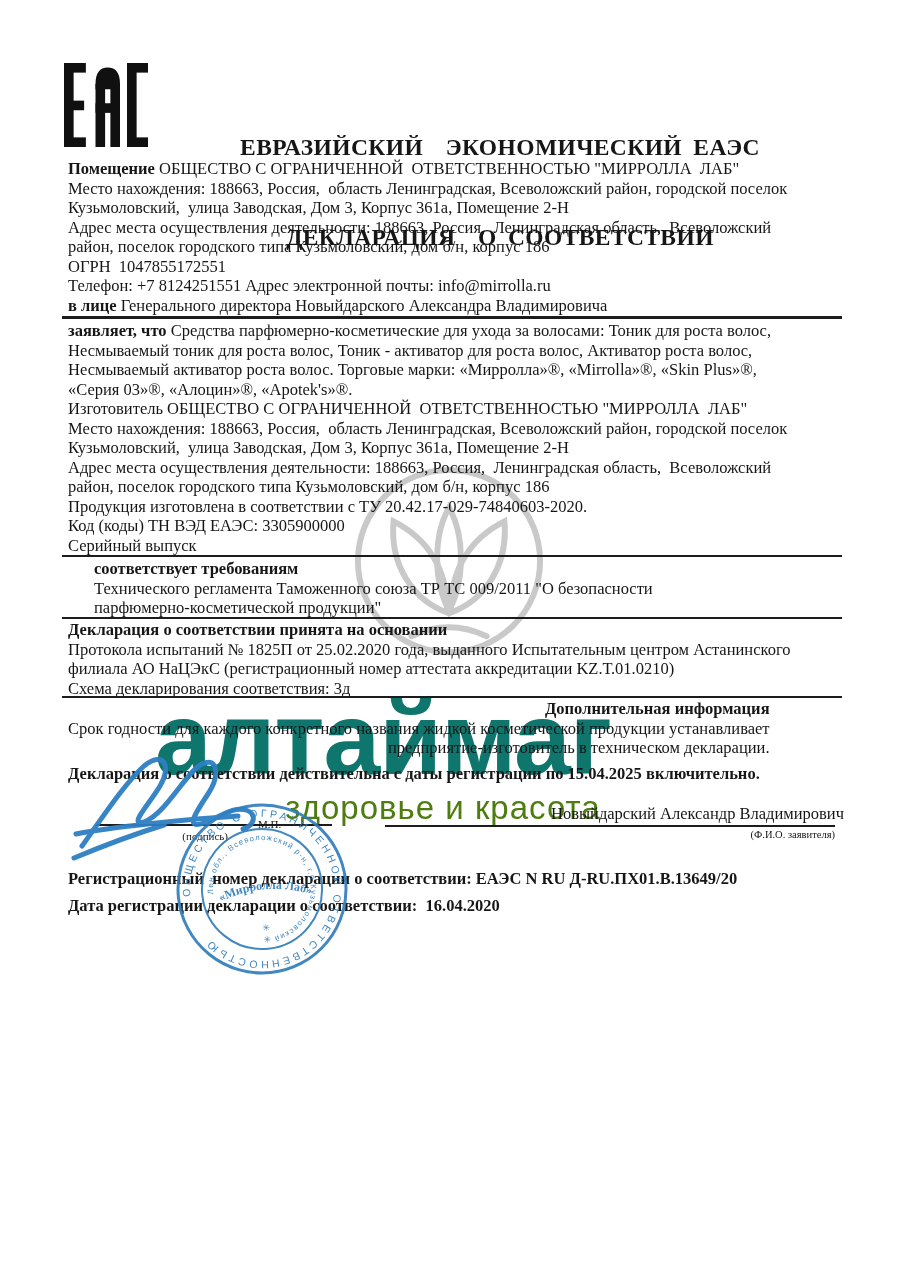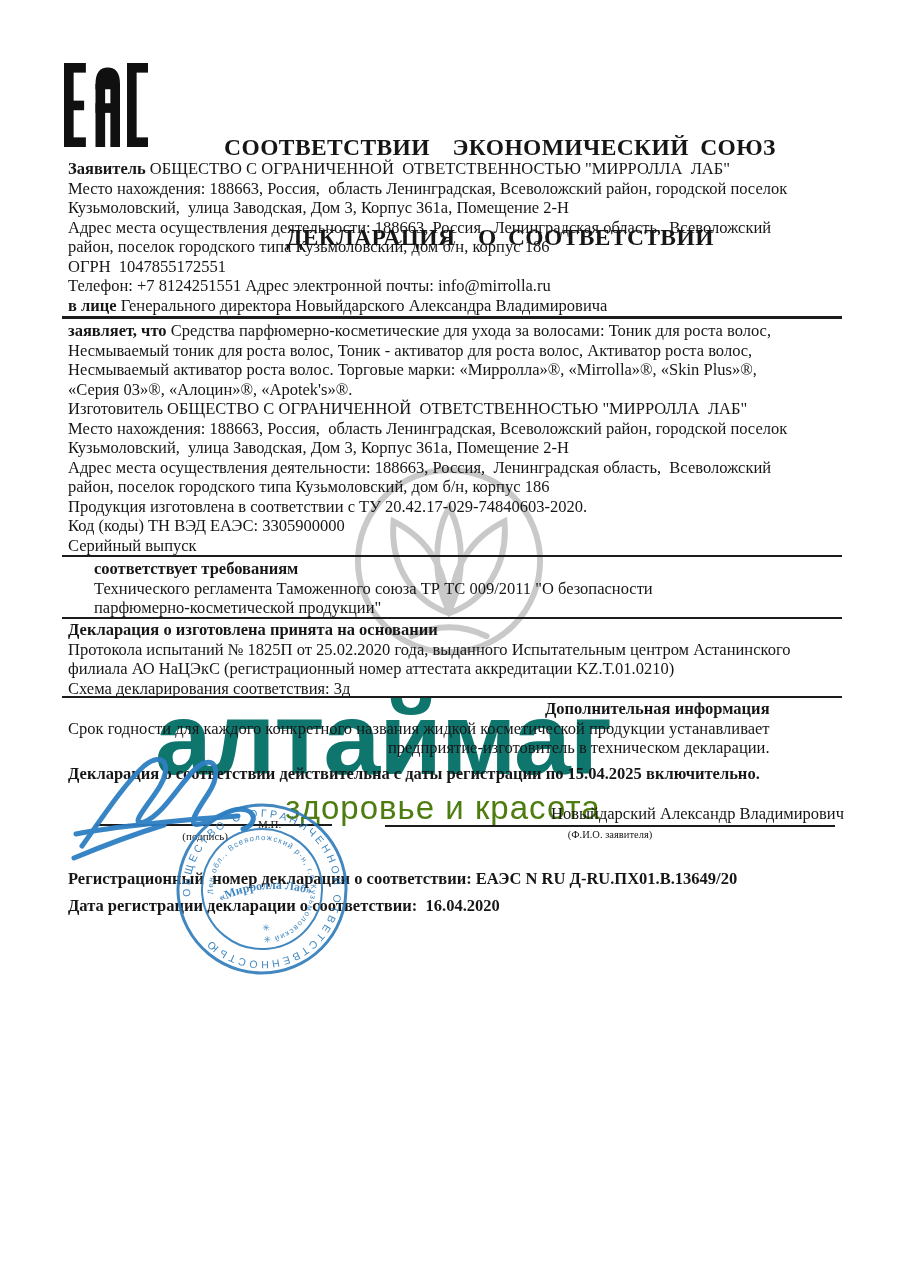--- a/index.html
+++ b/index.html
@@ -33,21 +33,21 @@
   .wm-tagline{position:absolute;left:143px;top:789px;width:600px;text-align:center;z-index:0;
             font-family:"Liberation Sans", sans-serif;font-size:33px;color:#4d7c0f;letter-spacing:1px;}
   .content{position:relative;z-index:2;}
   
   .sig-line-left{position:absolute;left:96px;top:824px;width:236px;height:2px;background:#1c1c1c;z-index:2;}
   .sig-label{position:absolute;left:108px;top:830px;width:120px;text-align:right;
              font-size:11px;z-index:2;}
   .mp-label{position:absolute;left:258px;top:818px;font-size:11px;z-index:2;}
   .fio-name{position:absolute;left:394px;top:804px;width:450px;text-align:right;font-size:16.5px;z-index:2;}
   .sig-line-right{position:absolute;left:385px;top:825px;width:450px;height:2px;background:#1c1c1c;z-index:2;}
-  .fio-label{position:absolute;left:385px;top:829px;width:450px;text-align:center;font-size:10.5px;z-index:2;}
+  .fio-label{position:absolute;left:385px;top:829px;width:450px;text-align:right;font-size:10.5px;z-index:2;}
   .signature-svg{position:absolute;left:66px;top:750px;width:232px;height:114px;z-index:4;opacity:.95;}
   .stamp-svg{position:absolute;left:175px;top:802px;width:174px;height:174px;z-index:3;opacity:.9;
              transform:rotate(-6deg);}
   
   .reg-number{position:absolute;left:68px;top:869px;font-size:16.5px;font-weight:bold;white-space:pre;z-index:2;}
   .reg-date{position:absolute;left:68px;top:896px;font-size:16.5px;font-weight:bold;white-space:pre;z-index:2;}
 </style>
 </head>
 <body>
 
@@ -77,27 +77,27 @@
         <rect x="36" y="24" width="11" height="72"></rect>
         <rect x="53" y="24" width="11" height="72"></rect>
         <rect x="36" y="46" width="28" height="11"></rect>
         <rect x="72" y="0" width="11" height="96"></rect>
         <rect x="72" y="0" width="24" height="11"></rect>
         <rect x="72" y="85" width="24" height="11"></rect>
       </g>
     </svg>
 
     <div class="title">
-      <div class="line">СООТВЕТСТВИИ  ЭКОНОМИЧЕСКИЙ СОЮЗ</div>
+      <div class="line">ЕВРАЗИЙСКИЙ  ЭКОНОМИЧЕСКИЙ ЕАЭС</div>
       <div class="line">ДЕКЛАРАЦИЯ  О СООТВЕТСТВИИ</div>
     </div>
 
     <div class="block block-applicant">
 
-    <div class="line"><b>Заявитель</b><span> ОБЩЕСТВО С ОГРАНИЧЕННОЙ  ОТВЕТСТВЕННОСТЬЮ "МИРРОЛЛА  ЛАБ"</span></div>
+    <div class="line"><b>Помещение</b><span> ОБЩЕСТВО С ОГРАНИЧЕННОЙ  ОТВЕТСТВЕННОСТЬЮ "МИРРОЛЛА  ЛАБ"</span></div>
         <div class="line"><b></b><span>Место нахождения: 188663, Россия,  область Ленинградская, Всеволожский район, городской поселок</span></div>
         <div class="line"><b></b><span>Кузьмоловский,  улица Заводская, Дом 3, Корпус 361а, Помещение 2-Н</span></div>
         <div class="line"><b></b><span>Адрес места осуществления деятельности: 188663, Россия,  Ленинградская область,  Всеволожский</span></div>
         <div class="line"><b></b><span>район, поселок городского типа Кузьмоловский, дом б/н, корпус 186</span></div>
         <div class="line"><b></b><span>ОГРН  1047855172551</span></div>
         <div class="line"><b></b><span>Телефон: +7 8124251551 Адрес электронной почты: info@mirrolla.ru</span></div>
         <div class="line"><b>в лице</b><span> Генерального директора Новыйдарского Александра Владимировича</span></div>
       </div>
     <div class="rule rule1"></div>
 
@@ -121,21 +121,21 @@
     <div class="block block-complies">
 
     <div class="line"><b>соответствует требованиям</b><span></span></div>
         <div class="line"><b></b><span>Технического регламента Таможенного союза ТР ТС 009/2011 "О безопасности</span></div>
         <div class="line"><b></b><span>парфюмерно-косметической продукции"</span></div>
       </div>
     <div class="rule rule3"></div>
 
     <div class="block block-basis">
 
-    <div class="line"><b>Декларация о изготовлена принята на основании</b><span></span></div>
+    <div class="line"><b>Декларация о соответствии принята на основании</b><span></span></div>
         <div class="line"><b></b><span>Протокола испытаний № 1825П от 25.02.2020 года, выданного Испытательным центром Астанинского</span></div>
         <div class="line"><b></b><span>филиала АО НаЦЭкС (регистрационный номер аттестата аккредитации KZ.Т.01.0210)</span></div>
         <div class="line"><b></b><span>Схема декларирования соответствия: 3д</span></div>
       </div>
     <div class="rule rule4"></div>
 
     <div class="block block-additional">
 
     <div class="line"><b>Дополнительная информация</b><span></span></div>
         <div class="line"><b></b><span>Срок годности для каждого конкретного названия жидкой косметической продукции устанавливает</span></div>

